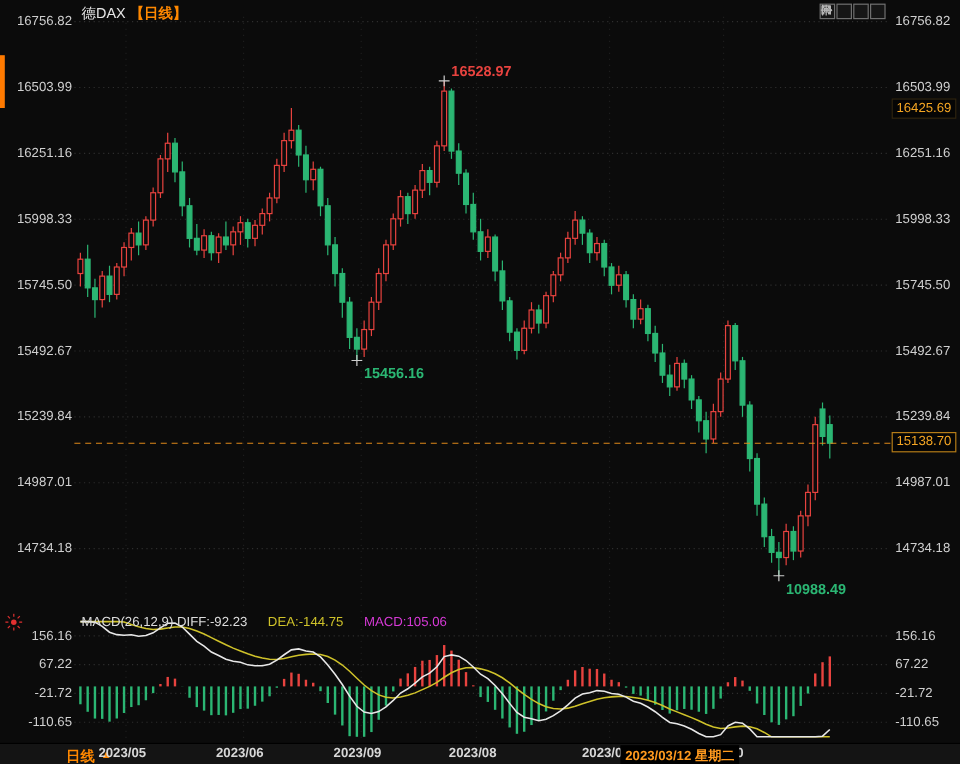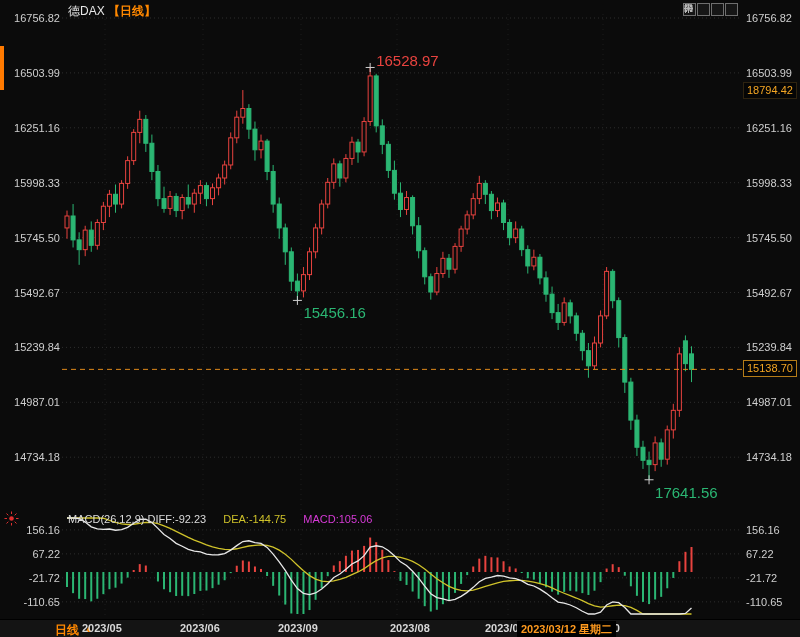--- a/index.html
+++ b/index.html
@@ -14,21 +14,21 @@
   .axis-right{left:746px;text-align:left;}
   .title-row{position:absolute;left:68px;top:3px;font-size:12px;white-space:nowrap;}
   .title-main{color:#e6e6e6;}
   .title-tag{color:#ff8800;font-weight:bold;}
   .toolbar{position:absolute;left:683px;top:3px;display:flex;gap:1px;}
   .tb-btn{width:13px;height:13px;border:1px solid #6f6f6f;background:#161616;display:flex;align-items:center;justify-content:center;padding:0;box-sizing:border-box;}
   .edge-bar{position:absolute;left:0;top:46px;width:4px;height:44px;background:#ff7a00;}
   .price-badge{position:absolute;left:743px;font-size:11px;line-height:13px;color:#f5a623;background:#050505;padding:1px 3px;white-space:nowrap;}
   .badge-high{border:1px solid #2e2310;}
   .badge-last{border:1px solid #b57c18;}
-  .annotation{position:absolute;font-size:15px;font-weight:normal;white-space:nowrap;}
+  .annotation{position:absolute;font-size:12px;font-weight:bold;white-space:nowrap;}
   .macd-header{position:absolute;left:68px;top:513px;font-size:11px;white-space:nowrap;}
   .macd-header span{margin-right:14px;}
   .macd-t1{color:#dcdcdc;text-align:right;}
   .macd-t2{color:#cfc22a;}
   .macd-t3{color:#d73ad7;}
   .bottom-bar{position:absolute;left:0;top:619px;width:800px;height:18px;background:#141414;border-top:1px solid #000;}
   .tf-label{position:absolute;left:55px;top:2px;font-size:12px;font-weight:bold;color:#ff8800;}
   .tf-arrow{position:absolute;left:84px;top:4px;font-size:9px;color:#ff8800;}
   .month-label{position:absolute;top:2px;font-size:11px;font-weight:bold;color:#d8d8d8;white-space:nowrap;z-index:1;}
   .date-badge{position:absolute;left:517px;top:1px;font-size:11px;font-weight:bold;color:#ff9a1e;background:#000;padding:1px 4px;white-space:nowrap;z-index:2;}
@@ -450,21 +450,21 @@
       <span class="axis-label axis-left" style="top: 523.861px; right: 740px;">156.16</span>
       <span class="axis-label axis-right" style="top: 523.861px; left: 746px;">156.16</span>
       <span class="axis-label axis-left" style="top: 547.861px; right: 740px;">67.22</span>
       <span class="axis-label axis-right" style="top: 547.861px; left: 746px;">67.22</span>
       <span class="axis-label axis-left" style="top: 571.861px; right: 740px;">-21.72</span>
       <span class="axis-label axis-right" style="top: 571.861px; left: 746px;">-21.72</span>
       <span class="axis-label axis-left" style="top: 595.858px; right: 740px;">-110.65</span>
       <span class="axis-label axis-right" style="top: 595.858px; left: 746px;">-110.65</span>
     </div>
 
-  <div id="badge-high" class="price-badge badge-high" style="top: 81.9022px;">18794.42</div>
+  <div id="badge-high" class="price-badge badge-high" style="top: 81.9022px;">16425.69</div>
   <div id="badge-last" class="price-badge badge-last" style="top: 360.362px;">15138.70</div>
 
   <div class="macd-header">
     <span class="macd-t1">MACD(26,12,9) DIFF:-92.23</span>
     <span class="macd-t2">DEA:-144.75</span>
     <span class="macd-t3">MACD:105.06</span>
   </div>
 
   <svg class="abs" style="left:4px;top:511px;" width="15" height="15">
     <g stroke="#e03030" stroke-width="1">
@@ -476,23 +476,23 @@
         <line x1="10.7" y1="10.7" x2="12.5" y2="12.5"></line>
       <line x1="2.5" y1="12.5" x2="4.3" y2="10.7"></line>
         <line x1="10.7" y1="4.3" x2="12.5" y2="2.5"></line>
     </g>
     <circle cx="7.5" cy="7.5" r="2.3" fill="#e03030"></circle>
   </svg>
 
   <div id="annotation-layer">
       <span class="annotation" style="left: 376.155px; top: 52.4758px; color: rgb(232, 67, 63);">16528.97</span>
       <span class="annotation" style="left: 303.398px; top: 304.428px; color: rgb(43, 182, 115);">15456.16</span>
-      <span class="annotation" style="left: 655.058px; top: 483.776px; color: rgb(43, 182, 115);">17641.56</span>
+      <span class="annotation" style="left: 655.058px; top: 483.776px; color: rgb(43, 182, 115);">10988.49</span>
     </div>
 
   <div class="bottom-bar">
     <span class="tf-label">日线</span>
     <span class="tf-arrow">▲</span>
-    <span id="month-layer"><span class="month-label" style="left: 82px;">2023/05</span><span class="month-label" style="left: 180px;">2023/06</span><span class="month-label" style="left: 278px;">2023/09</span><span class="month-label" style="left: 374px; margin-left: 16px;">2023/08</span><span class="month-label" style="left: 485px;">2023/09</span><span class="month-label" style="left: 580px;">2023/10</span></span>
+    <span id="month-layer"><span class="month-label" style="left: 82px;">2023/05</span><span class="month-label" style="left: 180px;">2023/06</span><span class="month-label" style="left: 278px;">2023/09</span><span class="month-label" style="left: 374px;">2023/08</span><span class="month-label" style="left: 485px;">2023/09</span><span class="month-label" style="left: 580px;">2023/10</span></span>
     <span class="date-badge">2023/03/12 星期二</span>
   </div>
 
 </div>
 
 </body></html>

